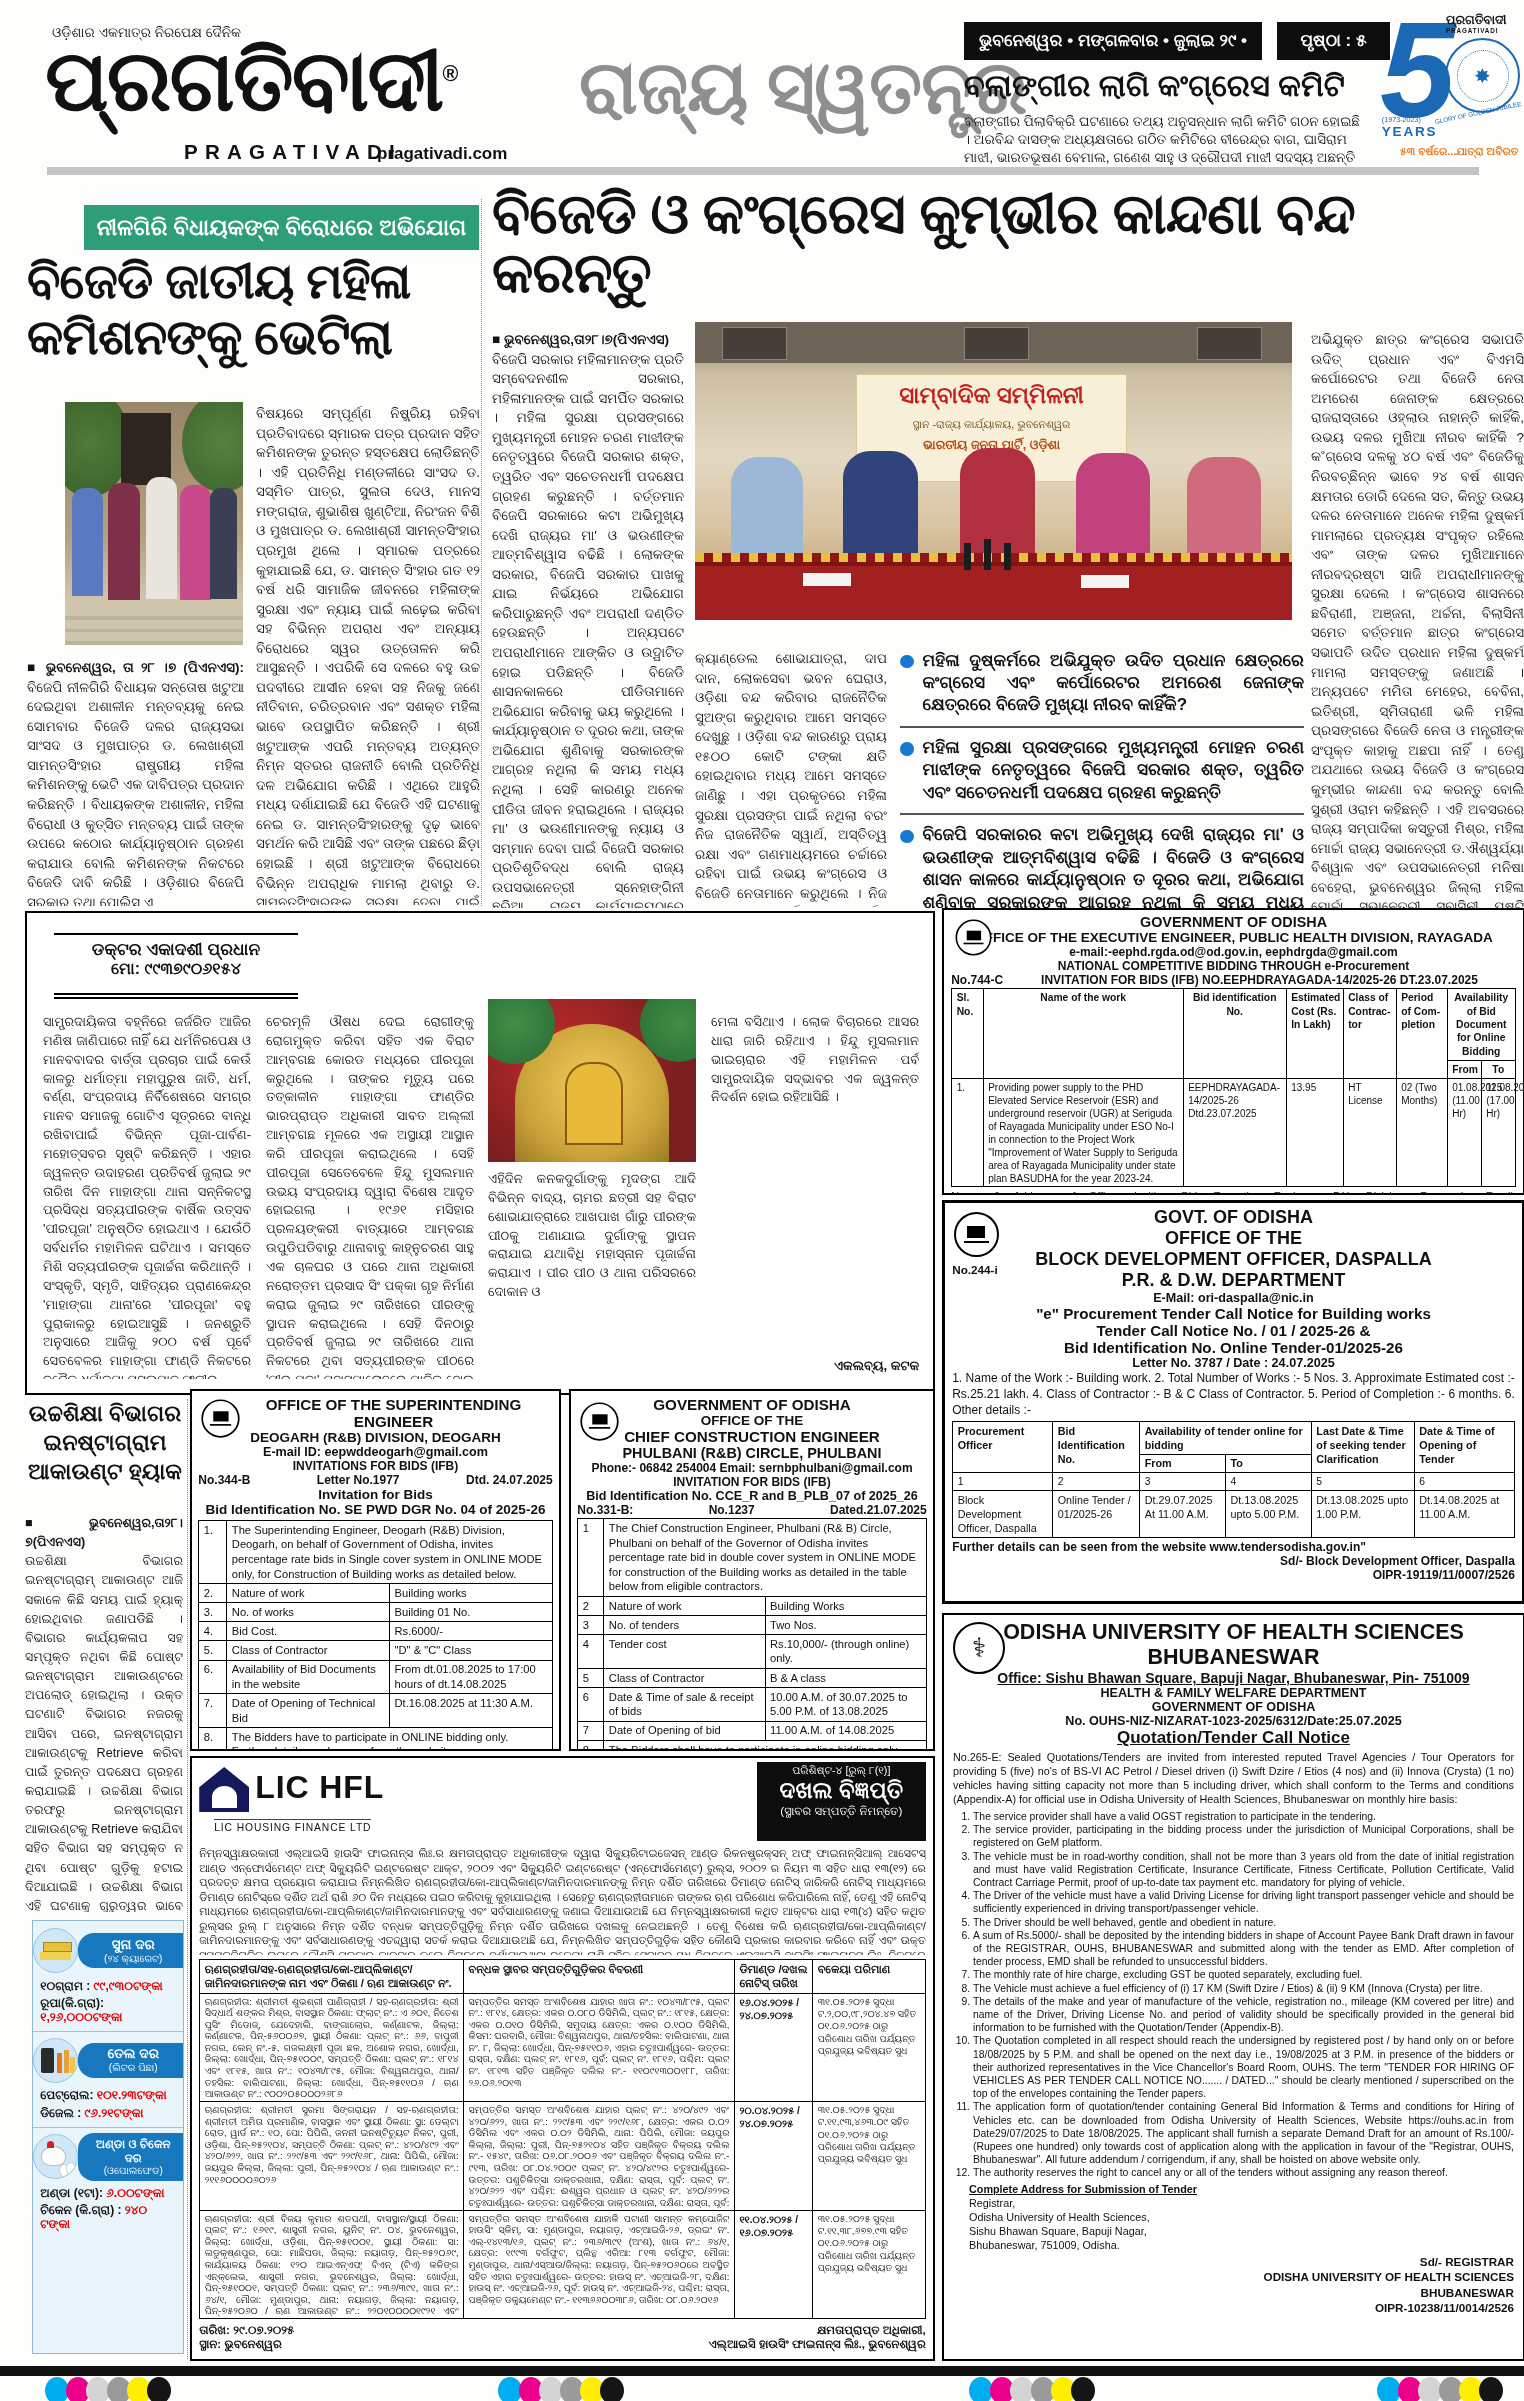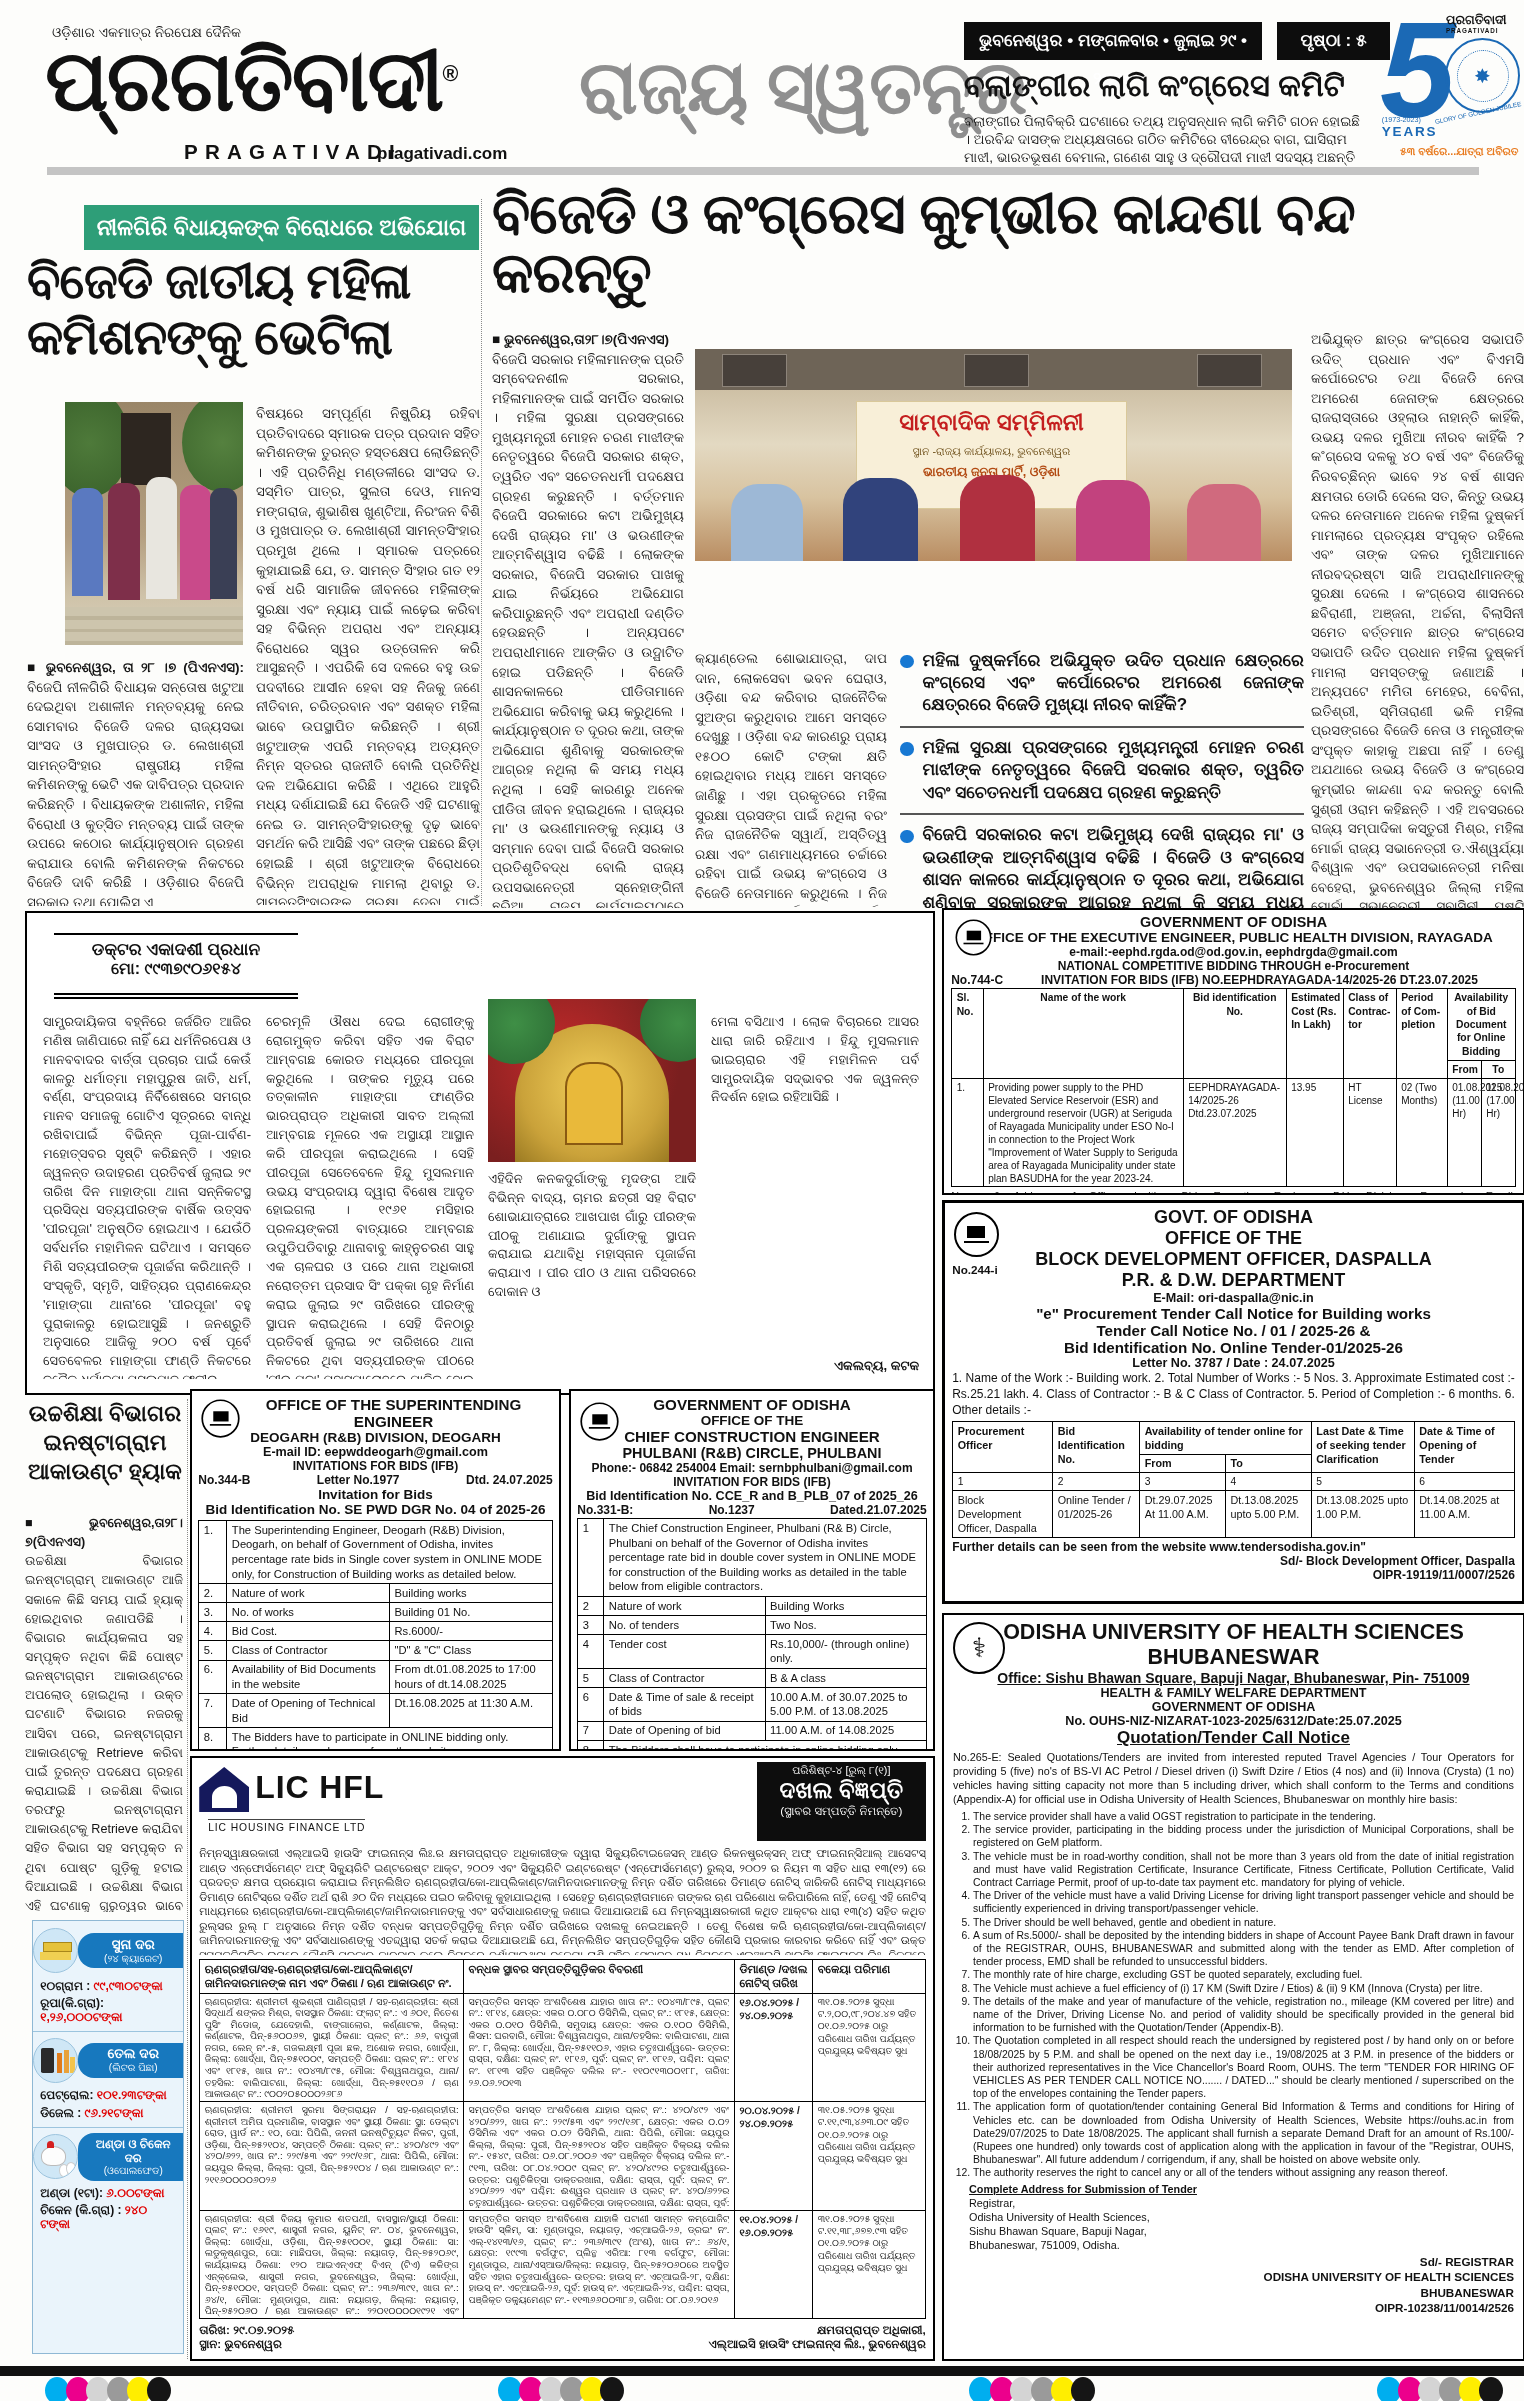--- a/index.html
+++ b/index.html
@@ -84,21 +84,21 @@
     <span>ବିଜେପି ନୀଳଗିରି ବିଧାୟକ ସନ୍ତୋଷ ଖଟୁଆ ଦେଇଥିବା ଅଶାଳୀନ ମନ୍ତବ୍ୟକୁ ନେଇ ସୋମବାର ବିଜେଡି ଦଳର ରାଜ୍ୟସଭା ସାଂସଦ ଓ ମୁଖପାତ୍ର ଡ. ଲେଖାଶ୍ରୀ ସାମନ୍ତସିଂହାର ରାଷ୍ଟ୍ରୀୟ ମହିଳା କମିଶନଙ୍କୁ ଭେଟି ଏକ ଦାବିପତ୍ର ପ୍ରଦାନ କରିଛନ୍ତି । ବିଧାୟକଙ୍କ ଅଶାଳୀନ, ମହିଳା ବିରୋଧୀ ଓ କୁତ୍ସିତ ମନ୍ତବ୍ୟ ପାଇଁ ତାଙ୍କ ଉପରେ କଠୋର କାର୍ଯ୍ୟାନୁଷ୍ଠାନ ଗ୍ରହଣ କରାଯାଉ ବୋଲି କମିଶନଙ୍କ ନିକଟରେ ବିଜେଡି ଦାବି କରିଛି । ଓଡ଼ିଶାର ବିଜେପି ସରକାର ତଥା ପୋଲିସ ଏ</span>
   </div>
 
   <div class="abs b clip" style="left:492px;top:185px;width:1033px;height:127px;font-size:56px;line-height:1.05;letter-spacing:-0.9px;">ବିଜେଡି ଓ କଂଗ୍ରେସ କୁମ୍ଭୀର କାନ୍ଦଣା ବନ୍ଦ କରନ୍ତୁ</div>
 
   <div class="abs bt" style="left:492px;top:330px;width:192px;height:578px;">
     <span class="b">■ ଭୁବନେଶ୍ୱର,ତା୨୮।୭(ପିଏନଏସ)</span><br>
     <span>ବିଜେପି ସରକାର ମହିଳାମାନଙ୍କ ପ୍ରତି ସମ୍ବେଦନଶୀଳ ସରକାର, ମହିଳାମାନଙ୍କ ପାଇଁ ସମର୍ପିତ ସରକାର । ମହିଳା ସୁରକ୍ଷା ପ୍ରସଙ୍ଗରେ ମୁଖ୍ୟମନ୍ତ୍ରୀ ମୋହନ ଚରଣ ମାଝୀଙ୍କ ନେତୃତ୍ୱରେ ବିଜେପି ସରକାର ଶକ୍ତ, ତ୍ୱରିତ ଏବଂ ସଚେତନଧର୍ମୀ ପଦକ୍ଷେପ ଗ୍ରହଣ କରୁଛନ୍ତି ।   ବର୍ତ୍ତମାନ ବିଜେପି ସରକାରେ କଟା ଅଭିମୁଖ୍ୟ ଦେଖି ରାଜ୍ୟର ମା' ଓ ଭଉଣୀଙ୍କ ଆତ୍ମବିଶ୍ୱାସ ବଢିଛି । ଲୋକଙ୍କ ସରକାର, ବିଜେପି ସରକାର ପାଖକୁ ଯାଇ ନିର୍ଭୟରେ ଅଭିଯୋଗ କରିପାରୁଛନ୍ତି ଏବଂ ଅପରାଧୀ ଦଣ୍ଡିତ ହେଉଛନ୍ତି । ଅନ୍ୟପଟେ ଅପରାଧୀମାନେ ଆଙ୍କିତ ଓ ଉଦ୍ଘାଟିତ ହୋଇ ପଡିଛନ୍ତି । ବିଜେଡି ଶାସନକାଳରେ ପୀଡିତାମାନେ ଅଭିଯୋଗ କରିବାକୁ ଭୟ କରୁଥିଲେ ।   କାର୍ଯ୍ୟାନୁଷ୍ଠାନ ତ ଦୂରର କଥା, ତାଙ୍କ ଅଭିଯୋଗ ଶୁଣିବାକୁ ସରକାରଙ୍କ ଆଗ୍ରହ ନଥିଲା କି ସମୟ ମଧ୍ୟ ନଥିଲା । ସେହି କାରଣରୁ ଅନେକ ପୀଡିତା ଜୀବନ ହରାଇଥିଲେ । ରାଜ୍ୟର ମା' ଓ ଭଉଣୀମାନଙ୍କୁ ନ୍ୟାୟ ଓ ସମ୍ମାନ ଦେବା ପାଇଁ ବିଜେପି ସରକାର ପ୍ରତିଶୃତିବଦ୍ଧ ବୋଲି ରାଜ୍ୟ ଉପସଭାନେତ୍ରୀ ସ୍ନେହାଙ୍ଗିନୀ ଛୁରିଆ... ରାଜ୍ୟ କାର୍ଯ୍ୟାଳୟଠାରେ ଅନୁଷ୍ଠିତ ସାମ୍ବାଦିକ ସମ୍ମିଳନୀରେ ସୁଶ୍ରୀ ଓରାମ କହିଛନ୍ତି ଯେ, ଗତ କିଛିଦିନ ଧରି ଉଭୟ କଂଗ୍ରେସ ଏବଂ ବିଜେଡି ରାଜରାସ୍ତାକୁ ଓହ୍ଲାଇ ଆନ୍ଦୋଳନ, ଧାରଣା, ବିକ୍ଷୋଭ,</span>
   </div>
 
-  <div class="abs clip" style="left:695px;top:349px;width:597px;height:212px;background:linear-gradient(180deg,#8a7f6e 0%,#cdbfa4 18%,#e3d9c2 45%,#d8c3a0 70%,#b98d62 100%);">
+  <div class="abs clip" style="left:695px;top:322px;width:597px;height:298px;background:linear-gradient(180deg,#8a7f6e 0%,#cdbfa4 18%,#e3d9c2 45%,#d8c3a0 70%,#b98d62 100%);">
     <div class="abs" style="left:0;top:0;width:597px;height:41px;background:#6e6457;"></div>
     <div class="abs" style="left:27px;top:5.4px;width:63px;height:30.5px;background:#47403a;border:1.8px solid #8d847a;"></div>
     <div class="abs" style="left:269px;top:5.4px;width:63px;height:30.5px;background:#47403a;border:1.8px solid #8d847a;"></div>
     <div class="abs" style="left:502px;top:5.4px;width:63px;height:30.5px;background:#47403a;border:1.8px solid #8d847a;"></div>
     <div class="abs ctr" style="left:161px;top:52px;width:269px;height:106px;background:#f8efd8;border:1.8px solid #d9c89a;">
       <div class="b" style="font-size:23px;color:#C41E1E;margin-top:7.2px;">ସାମ୍ବାଦିକ ସମ୍ମିଳନୀ</div>
       <div style="font-size:10.8px;color:#6b4c16;margin-top:9px;">ସ୍ଥାନ -ରାଜ୍ୟ କାର୍ଯ୍ୟାଳୟ, ଭୁବନେଶ୍ୱର</div>
       <div class="b" style="font-size:12.6px;color:#b24a12;margin-top:7.2px;">ଭାରତୀୟ ଜନତା ପାର୍ଟି, ଓଡ଼ିଶା</div>
     </div>
     <div class="abs" style="left:36px;top:135px;width:72px;height:108px;border-radius:27px 27px 0 0;background:#9db8d6;"></div>
@@ -485,21 +485,21 @@
       <div>OIPR-10238/11/0014/2526</div>
     </div>
   </div>
 
   <div class="abs notice" style="left:190px;top:1756px;width:745px;height:605px;border-width:2.2px;padding:3.6px 7.2px;">
     <div style="position:relative;height:83px;">
       <div class="abs" style="left:0;top:1.8px;width:188px;height:75px;">
         <div class="abs" style="left:0;top:3.6px;width:50px;height:45px;background:#15195c;clip-path:polygon(50% 0,100% 45%,100% 100%,0 100%,0 45%);"></div>
         <div class="abs" style="left:12.6px;top:23px;width:25px;height:21.5px;border-radius:50% 50% 0 0;background:#fff;"></div>
         <div class="abs b" style="left:56px;top:5.4px;font-size:32px;letter-spacing:0.9px;">LIC HFL</div>
-        <div class="abs" style="left:9px;top:56px;font-size:10.3px;letter-spacing:0.9px;border-top:1.8px solid #444;padding-top:1.8px;">LIC HOUSING FINANCE LTD</div>
+        <div class="abs" style="left:15px;top:56px;font-size:10.3px;letter-spacing:0.9px;border-top:1.8px solid #444;padding-top:1.8px;">LIC HOUSING FINANCE LTD</div>
       </div>
       <div class="abs blackbox ctr" style="right:0;top:0;width:169px;height:79px;">
         <div style="font-size:10.8px;margin-top:2.7px;">ପରିଶିଷ୍ଟ-୪ [ରୁଲ୍ ୮(୧)]</div>
         <div class="b" style="font-size:23px;">ଦଖଲ ବିଜ୍ଞପ୍ତି</div>
         <div style="font-size:11.7px;">(ସ୍ଥାବର ସମ୍ପତ୍ତି ନିମନ୍ତେ)</div>
       </div>
     </div>
     <div class="j clip" style="font-size:11px;line-height:1.32;height:109px;margin-top:1.8px;">ନିମ୍ନସ୍ୱାକ୍ଷରକାରୀ ଏଲ୍ଆଇସି ହାଉସିଂ ଫାଇନାନ୍ସ ଲିଃ.ର କ୍ଷମତାପ୍ରାପ୍ତ ଅଧିକାରୀଙ୍କ ଦ୍ୱାରା ସିକ୍ୟୁରିଟାଇଜେସନ୍ ଆଣ୍ଡ ରିକନଷ୍ଟ୍ରକ୍ସନ୍ ଅଫ୍ ଫାଇନାନ୍ସିଆଲ୍ ଆସେଟସ୍ ଆଣ୍ଡ ଏନ୍‌ଫୋର୍ସମେଣ୍ଟ ଅଫ୍ ସିକ୍ୟୁରିଟି ଇଣ୍ଟରେଷ୍ଟ ଆକ୍ଟ, ୨୦୦୨ ଏବଂ ସିକ୍ୟୁରିଟି ଇଣ୍ଟରେଷ୍ଟ (ଏନ୍‌ଫୋର୍ସମେଣ୍ଟ) ରୁଲ୍ସ, ୨୦୦୨ ର ନିୟମ ୩ ସହିତ ଧାରା ୧୩(୧୨) ରେ ପ୍ରଦତ୍ତ କ୍ଷମତା ପ୍ରୟୋଗ କରାଯାଇ ନିମ୍ନଲିଖିତ ଋଣଗ୍ରହୀତା/କୋ-ଆପ୍ଲିକାଣ୍ଟ/ଜାମିନଦାରମାନଙ୍କୁ ନିମ୍ନ ଦର୍ଶିତ ତାରିଖରେ ଡିମାଣ୍ଡ ନୋଟିସ୍ ଜାରିକରି ନୋଟିସ୍ ମାଧ୍ୟମରେ ଡିମାଣ୍ଡ ନୋଟିସ୍‌ରେ ଦର୍ଶିତ ଅର୍ଥ ରାଶି ୬୦ ଦିନ ମଧ୍ୟରେ ପଇଠ କରିବାକୁ କୁହାଯାଇଥିଲା । ସେହେତୁ ଋଣଗ୍ରହୀତାମାନେ ତାଙ୍କର ଋଣ ପରିଶୋଧ କରିପାରିଲେ ନାହିଁ, ତେଣୁ ଏହି ନୋଟିସ୍ ମାଧ୍ୟମରେ ଋଣଗ୍ରହୀତା/କୋ-ଆପ୍ଲିକାଣ୍ଟ/ଜାମିନଦାରମାନଙ୍କୁ ଏବଂ ସର୍ବସାଧାରଣଙ୍କୁ ଜଣାଇ ଦିଆଯାଉଅଛି ଯେ ନିମ୍ନସ୍ୱାକ୍ଷରକାରୀ କଥିତ ଆକ୍ଟର ଧାରା ୧୩(୪) ସହିତ କଥିତ ରୁଲ୍ସର ରୁଲ୍ ୮ ଅନୁସାରେ ନିମ୍ନ ଦର୍ଶିତ ବନ୍ଧକ ସମ୍ପତ୍ତିଗୁଡ଼ିକୁ ନିମ୍ନ ଦର୍ଶିତ ତାରିଖରେ ଦଖଲକୁ ନେଇଅଛନ୍ତି । ତେଣୁ ବିଶେଷ କରି ଋଣଗ୍ରହୀତା/କୋ-ଆପ୍ଲିକାଣ୍ଟ/ଜାମିନଦାରମାନଙ୍କୁ ଏବଂ ସର୍ବସାଧାରଣଙ୍କୁ ଏତଦ୍ଦ୍ୱାରା ସତର୍କ କରାଇ ଦିଆଯାଉଅଛି ଯେ, ନିମ୍ନଲିଖିତ ସମ୍ପତ୍ତିଗୁଡ଼ିକ ସହିତ କୌଣସି ପ୍ରକାର କାରବାର କରିବେ ନାହିଁ ଏବଂ ଉକ୍ତ ସମ୍ପତ୍ତିଗୁଡ଼ିକ ଉପରେ କୌଣସି ପ୍ରକାର କାରବାର କଲେ ନିମ୍ନରେ ଦର୍ଶାଯାଇଥିବା ବକେୟା ରାଶି ସହିତ ସେବାବଦ ସୁଧ ନିମନ୍ତେ ଏଲ୍ଆଇସି ହାଉସିଂ ଫାଇନାନ୍ସ ଲିଃ. ନିକଟରେ ଉତ୍ତରଦାୟୀ ରହିବେ ।</div>
     <table class="ntable" style="margin-top:3.6px;">
       <tbody>

